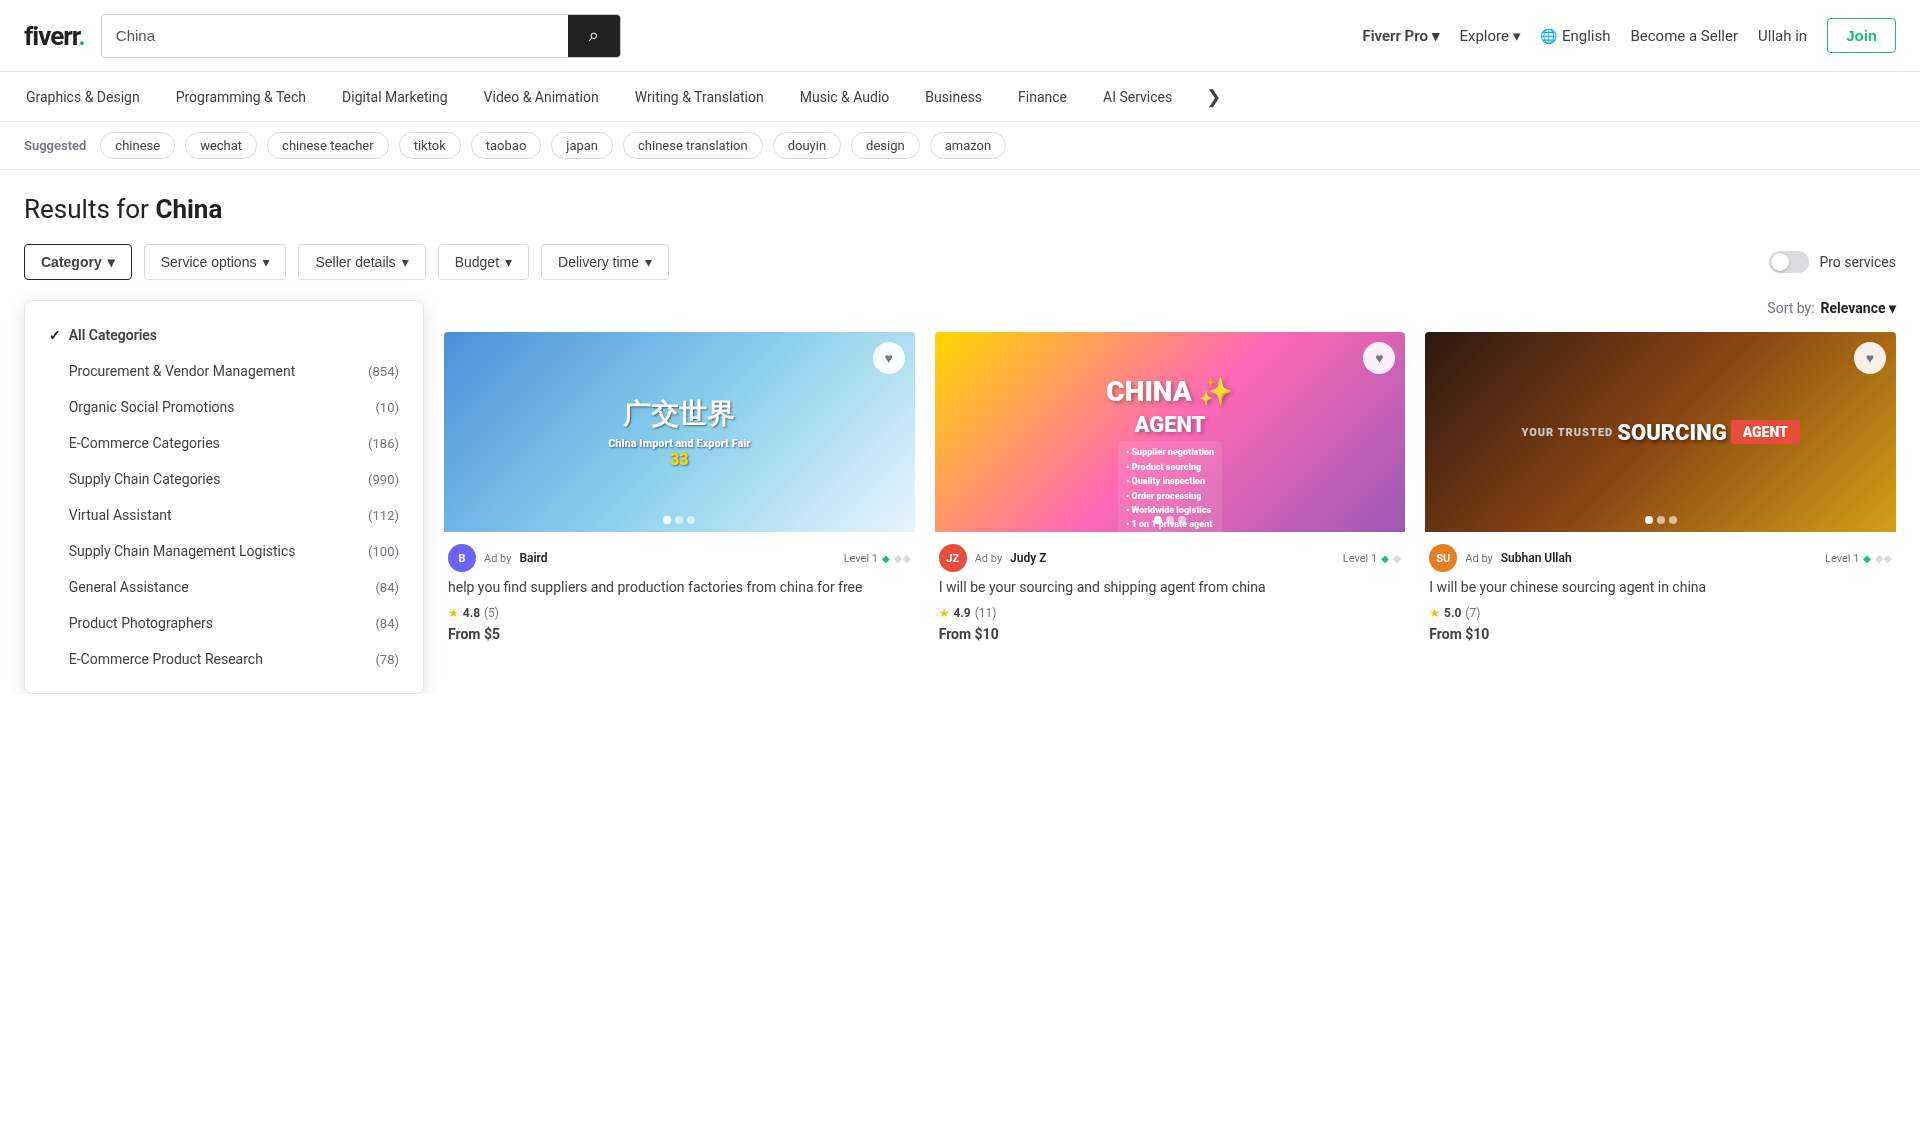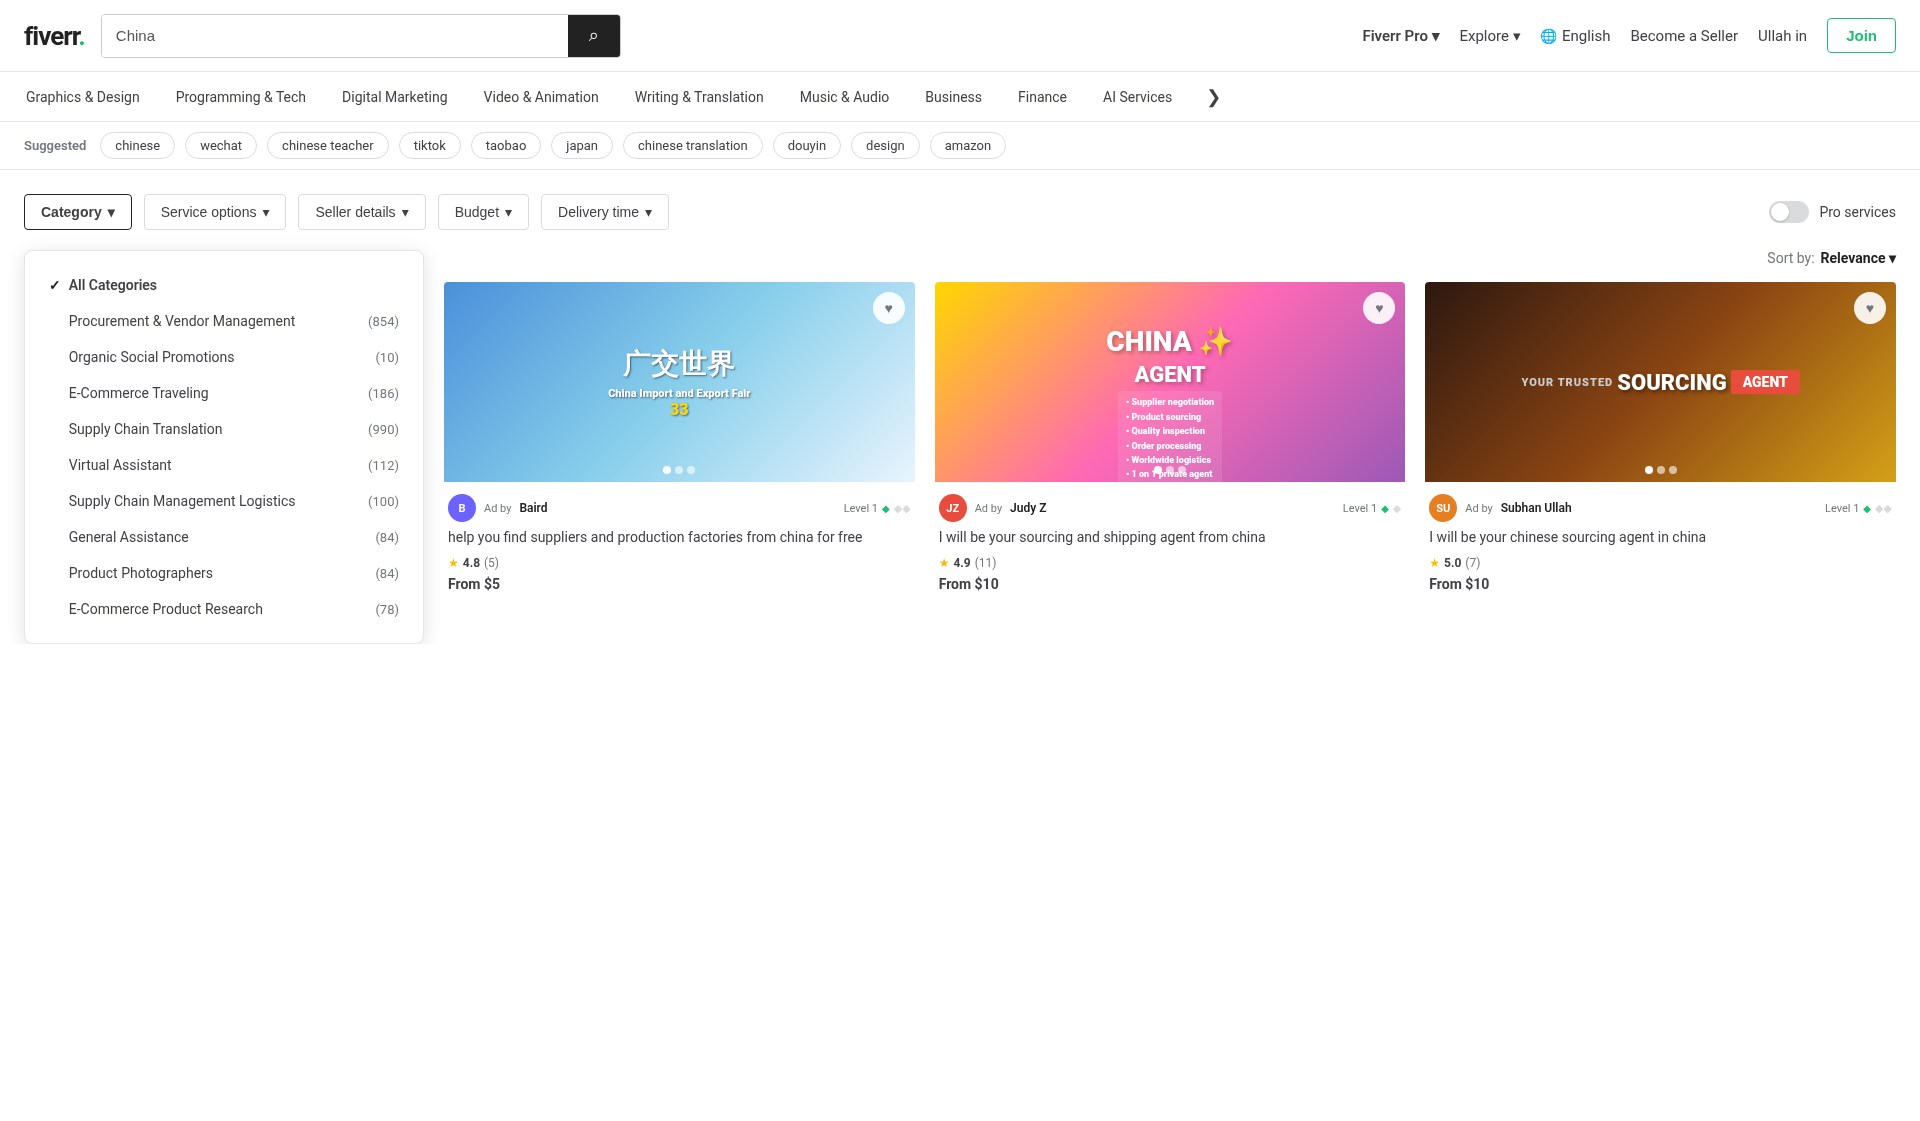--- a/index.html
+++ b/index.html
@@ -400,20 +400,24 @@
   <span class="tag-pill">tiktok</span>
   <span class="tag-pill">taobao</span>
   <span class="tag-pill">japan</span>
   <span class="tag-pill">chinese translation</span>
   <span class="tag-pill">douyin</span>
   <span class="tag-pill">design</span>
   <span class="tag-pill">amazon</span>
 </div>
 
 <div class="main">
+  <h1 class="results-heading">
+    <span>Results for</span>
+    <strong>China</strong>
+  </h1>
 
   <div class="filter-bar">
     <button class="filter-btn active">
       <span>Category</span>
       <span>▾</span>
     </button>
     <button class="filter-btn">
       <span>Service options</span>
       <span>▾</span>
     </button>
@@ -452,26 +456,26 @@
         <span class="item-label">Procurement &amp; Vendor Management</span>
         <span class="item-count">(854)</span>
       </div>
       <div class="dropdown-item">
         <span class="check-icon" style="visibility:hidden;">✓</span>
         <span class="item-label">Organic Social Promotions</span>
         <span class="item-count">(10)</span>
       </div>
       <div class="dropdown-item">
         <span class="check-icon" style="visibility:hidden;">✓</span>
-        <span class="item-label">E-Commerce Traveling</span>
+        <span class="item-label">E-Commerce Categories</span>
         <span class="item-count">(186)</span>
       </div>
       <div class="dropdown-item">
         <span class="check-icon" style="visibility:hidden;">✓</span>
-        <span class="item-label">Supply Chain Translation</span>
+        <span class="item-label">Supply Chain Categories</span>
         <span class="item-count">(990)</span>
       </div>
       <div class="dropdown-item">
         <span class="check-icon" style="visibility:hidden;">✓</span>
         <span class="item-label">Virtual Assistant</span>
         <span class="item-count">(112)</span>
       </div>
       <div class="dropdown-item">
         <span class="check-icon" style="visibility:hidden;">✓</span>
         <span class="item-label">Supply Chain Management Logistics</span>

